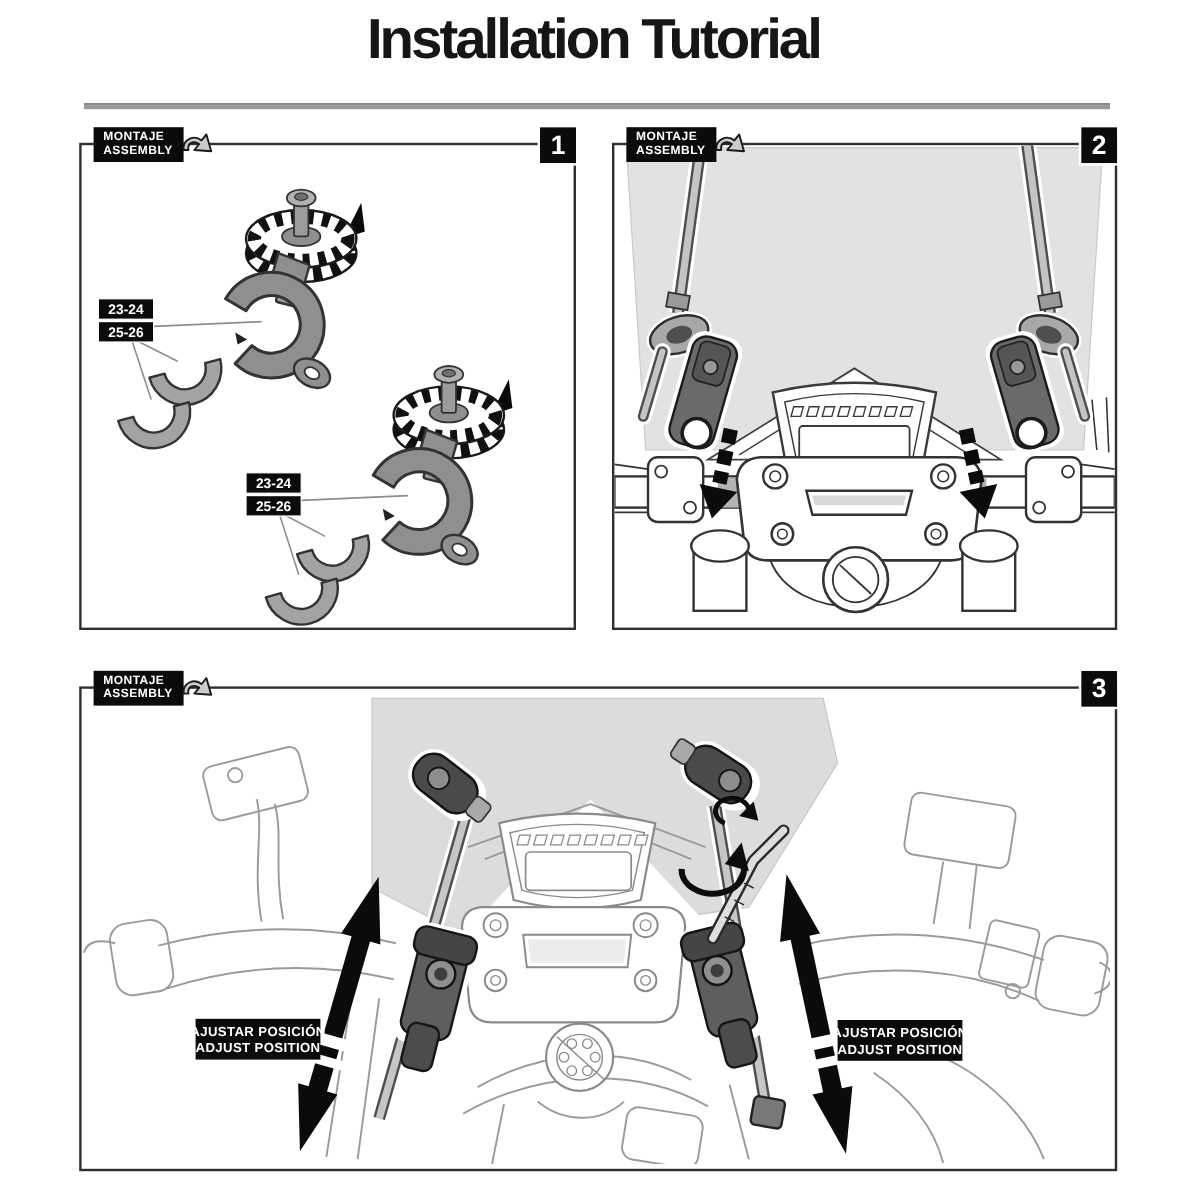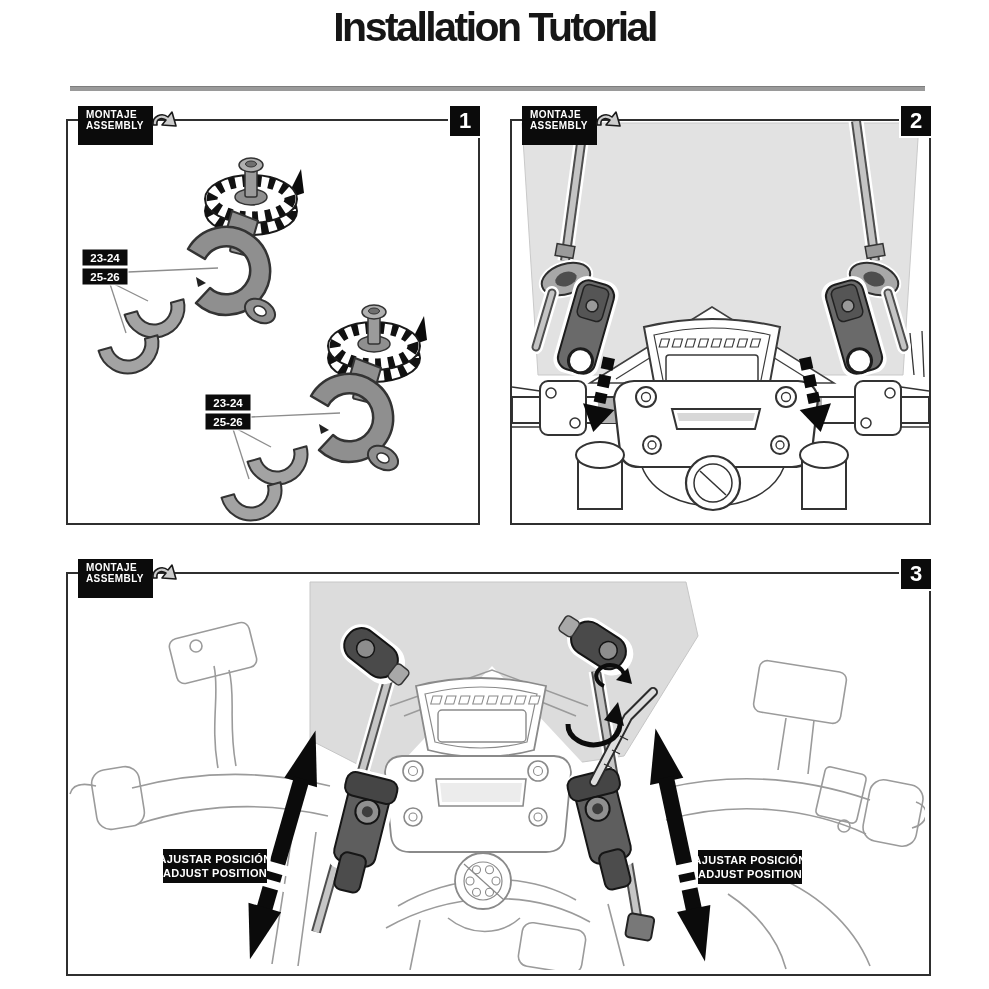--- a/index.html
+++ b/index.html
@@ -1,26 +1,26 @@
 <!DOCTYPE html>
 <html><head>
 <meta charset="utf-8">
 <style>
   html,body{margin:0;padding:0;background:#fff;}
   #page{position:relative;width:989px;height:989px;background:#ffffff;overflow:hidden;
         font-family:"Liberation Sans",sans-serif;}
   .title{position:absolute;left:0;top:4px;width:989px;text-align:center;
-         font-size:41px;font-weight:bold;letter-spacing:-2.5px;color:#161616;white-space:nowrap;}
+         font-size:47px;font-weight:bold;letter-spacing:-2.5px;color:#161616;white-space:nowrap;}
   .rule{position:absolute;left:70px;top:86px;width:855px;height:4px;background:#9a9a9a;border-top:1px solid #7d7d7d;}
   .panel{position:absolute;border:2px solid #2f2f2f;background:#fff;}
   #panel-1{left:66px;top:119px;width:410px;height:402px;}
   #panel-2{left:510px;top:119px;width:417px;height:402px;}
   #panel-3{left:66px;top:572px;width:861px;height:400px;}
   .tag{position:absolute;left:10px;top:-15px;background:#0b0b0b;color:#fff;
-       padding:3px 9px 14px 8px;z-index:5;}
+       padding:3px 9px 4px 8px;z-index:5;}
   .tag-lines{display:flex;flex-direction:column;font-size:10px;font-weight:bold;
              line-height:11px;letter-spacing:.4px;white-space:nowrap;}
   .tag-arrow{position:absolute;right:-26px;top:3px;width:30px;height:30px;}
   .badge{position:absolute;right:-2px;top:-15px;width:30px;height:30px;background:#0b0b0b;
          color:#fff;font-size:22px;font-weight:bold;display:flex;align-items:center;
          justify-content:center;outline:2px solid #fff;z-index:5;}
   svg{display:block;}
   svg text{font-family:"Liberation Sans",sans-serif;}
   .shim-label{font-size:11.5px;font-weight:bold;fill:#fff;}
   .adjust-label{font-size:11px;font-weight:bold;fill:#fff;letter-spacing:.3px;}

